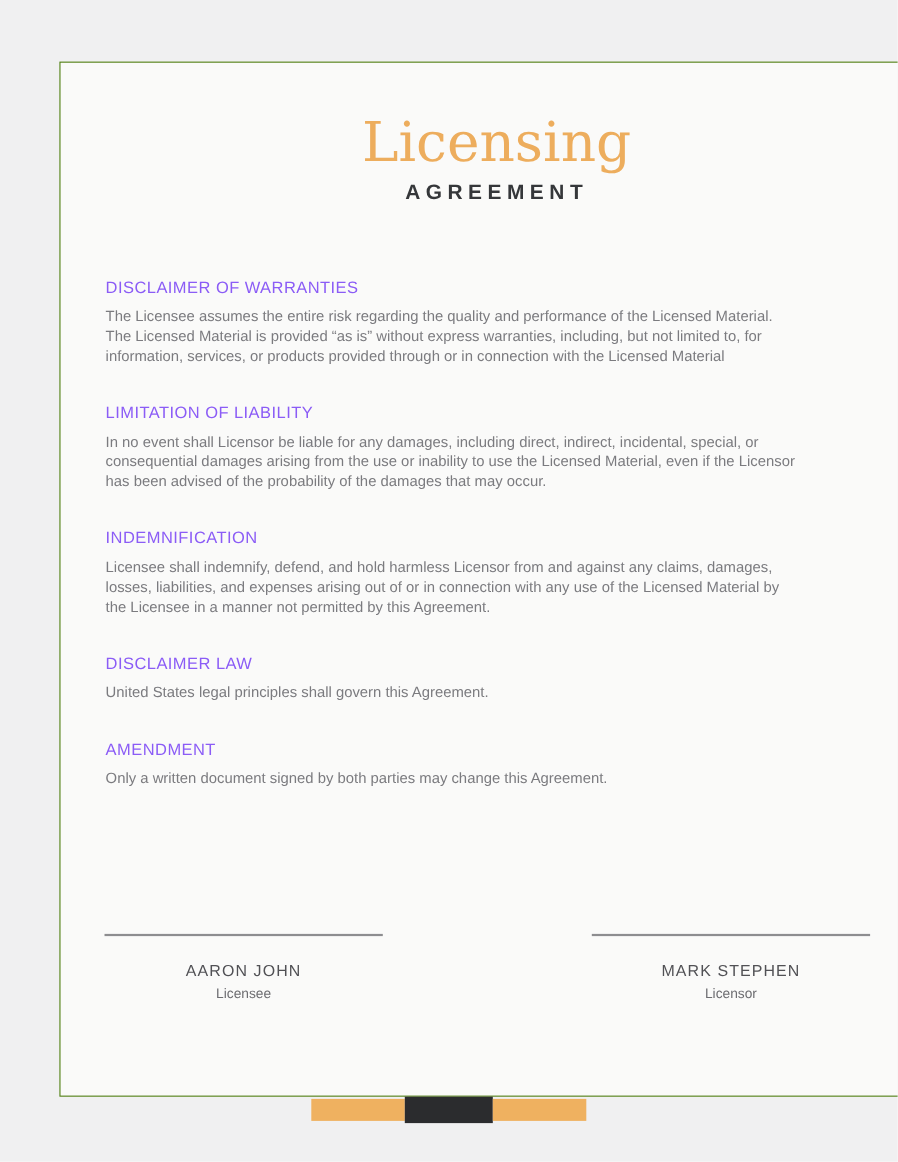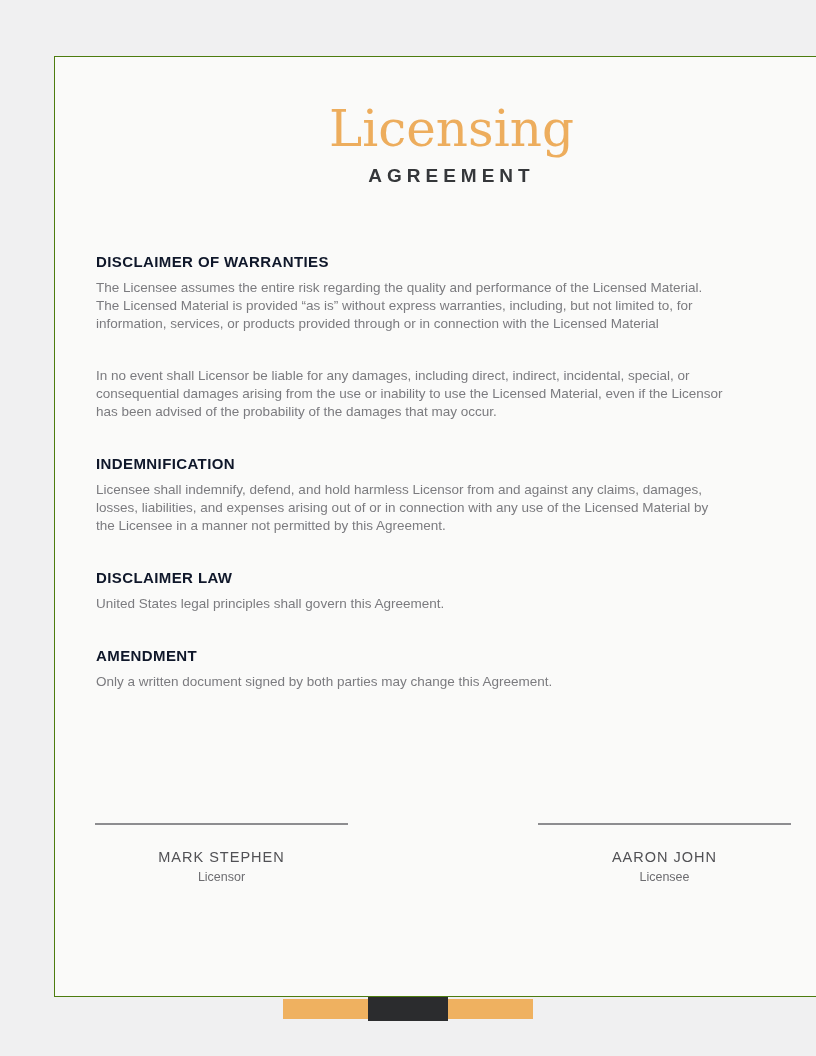--- a/index.html
+++ b/index.html
@@ -44,23 +44,23 @@
   .content {
     margin-top: 66px;
     padding: 0 41px;
   }
   .section {
     margin-bottom: 34px;
   }
   .section-heading {
     margin: 0 0 9px 0;
     font-size: 15px;
-    font-weight: 700;
+    font-weight: 400;
     letter-spacing: 0.4px;
-    color: #0f172a;
+    color: #8b5cf6;
   }
   .section-body {
     margin: 0;
     max-width: 628px;
     font-size: 13.5px;
     line-height: 18px;
     color: #7b7b7f;
   }
   .signatures {
     display: flex;
@@ -117,20 +117,21 @@
   <div class="doc-subtitle">AGREEMENT</div>
 
   <div class="content">
 
     <div class="section">
       <h2 class="section-heading">DISCLAIMER OF WARRANTIES</h2>
       <p class="section-body">The Licensee assumes the entire risk regarding the quality and performance of the Licensed Material. The Licensed Material is provided “as is” without express warranties, including, but not limited to, for information, services, or products provided through or in connection with the Licensed Material</p>
     </div>
 
     <div class="section">
+      <h2 class="section-heading">LIMITATION OF LIABILITY</h2>
       <p class="section-body">In no event shall Licensor be liable for any damages, including direct, indirect, incidental, special, or consequential damages arising from the use or inability to use the Licensed Material, even if the Licensor has been advised of the probability of the damages that may occur.</p>
     </div>
 
     <div class="section">
       <h2 class="section-heading">INDEMNIFICATION</h2>
       <p class="section-body">Licensee shall indemnify, defend, and hold harmless Licensor from and against any claims, damages, losses, liabilities, and expenses arising out of or in connection with any use of the Licensed Material by the Licensee in a manner not permitted by this Agreement.</p>
     </div>
 
     <div class="section">
       <h2 class="section-heading">DISCLAIMER LAW</h2>
@@ -140,27 +141,27 @@
     <div class="section">
       <h2 class="section-heading">AMENDMENT</h2>
       <p class="section-body">Only a written document signed by both parties may change this Agreement.</p>
     </div>
 
   </div>
 
   <div class="signatures">
     <div class="sig-col">
       <hr class="sig-line">
-      <div class="sig-name">MARK STEPHEN</div>
-      <div class="sig-role">Licensor</div>
+      <div class="sig-name">AARON JOHN</div>
+      <div class="sig-role">Licensee</div>
     </div>
     <div class="sig-col">
       <hr class="sig-line">
-      <div class="sig-name">AARON JOHN</div>
-      <div class="sig-role">Licensee</div>
+      <div class="sig-name">MARK STEPHEN</div>
+      <div class="sig-role">Licensor</div>
     </div>
   </div>
 
 </div>
 
 <div class="footer-bar">
   <div class="accent"></div>
   <div class="center"></div>
   <div class="accent"></div>
 </div>

